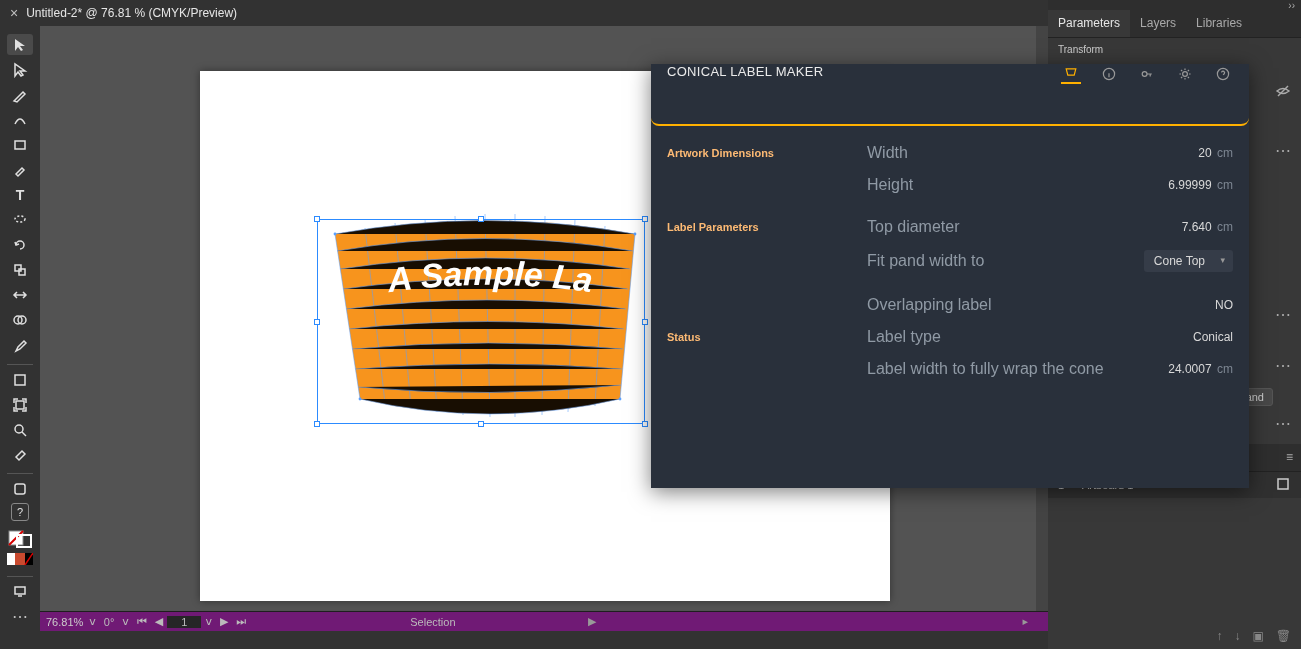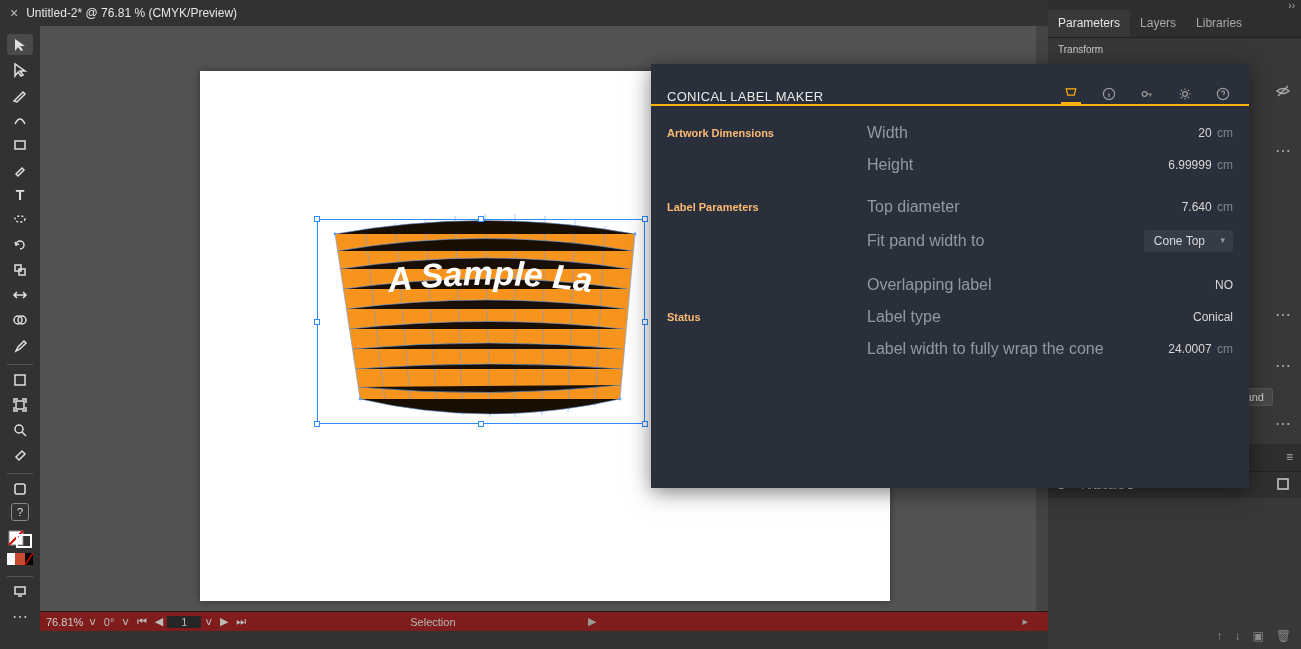--- a/index.html
+++ b/index.html
@@ -43,21 +43,21 @@
 }
 .label-svg { position:absolute; left:115px; top:128px; }
 .selection-box {
   position:absolute; left:117px; top:148px; width:328px; height:205px;
   border:1px solid #2c8bff;
 }
 .sel-handle { position:absolute; width:6px; height:6px; background:#fff; border:1px solid #2c8bff; }
 
 .scroll-right { position:absolute; right:0; top:0; width:12px; height:605px; background:#444; }
 .scroll-bottom-bar {
-  position:absolute; left:40px; bottom:0; right:0; height:20px; background:#7f1d1d;
+  position:absolute; left:40px; bottom:0; right:0; height:20px; background:#701a75;
   display:flex; align-items:center; color:#ccc; font-size:11px; border-top:1px solid #1e1e1e;
 }
 .zoom-display { margin-left:6px; margin-right:2px;}
 .stat-ctl { padding:0 4px; color:#bbb;}
 .sel-text { margin-left:160px; color:#bbb;}
 .play-icons { margin-left:auto; margin-right:20px; display:flex; gap:6px; color:#999;}
 
 
 .right-panel {
   position:absolute; left:1048px; top:0; width:253px; height:649px;
@@ -83,21 +83,21 @@
 .panel-strip {
   position:absolute; right:0; top:78px; width:36px; background:#383838;
 }
 .panel-strip div{ height:26px; display:flex;align-items:center;justify-content:center; color:#aaa;}
 
 
 .dialog {
   position:absolute; left:651px; top:64px; width:598px; height:424px;
   background:#29303b; color:#ddd; box-shadow:0 4px 20px rgba(0,0,0,0.5);
 }
-.dlg-header { height:42px; display:flex; align-items:flex-end; padding:0 16px; border-bottom:2px solid #ffb000;}
+.dlg-header { height:62px; display:flex; align-items:flex-start; padding:0 16px; border-bottom:2px solid #ffb000;border-radius:8px;}
 .dlg-title { font-size:13px; font-weight:500; color:#eaeaea; letter-spacing:0.3px;}
 .dlg-icons { margin-left:auto; display:flex; gap:18px;}
 .dlg-icon { width:20px; height:20px; display:flex; align-items:center; justify-content:center; color:#999; cursor:pointer;}
 .dlg-icon.active { color:#ffb000; border-bottom:2px solid #ffb000; padding-bottom:2px;}
 .dlg-body { padding:18px 16px 10px 16px;}
 .dlg-row { display:flex; align-items:center; margin-bottom:14px;}
 .dlg-label { width:200px; font-size:11px; font-weight:600; color:#fdba74;}
 .dlg-sub { width:180px; font-size:16px; color:#909aa5;}
 .dlg-val { margin-left:auto; font-size:12px; color:#d8d8d8;}
 .dlg-val .unit{ color:#7c8591; margin-left:2px;}

